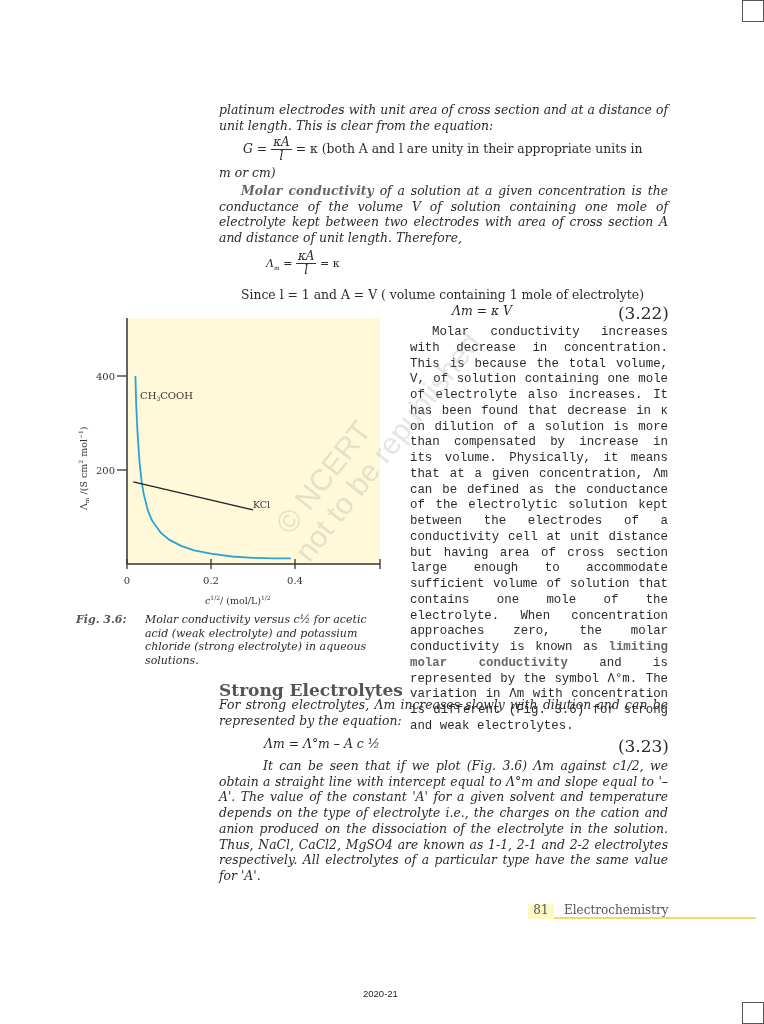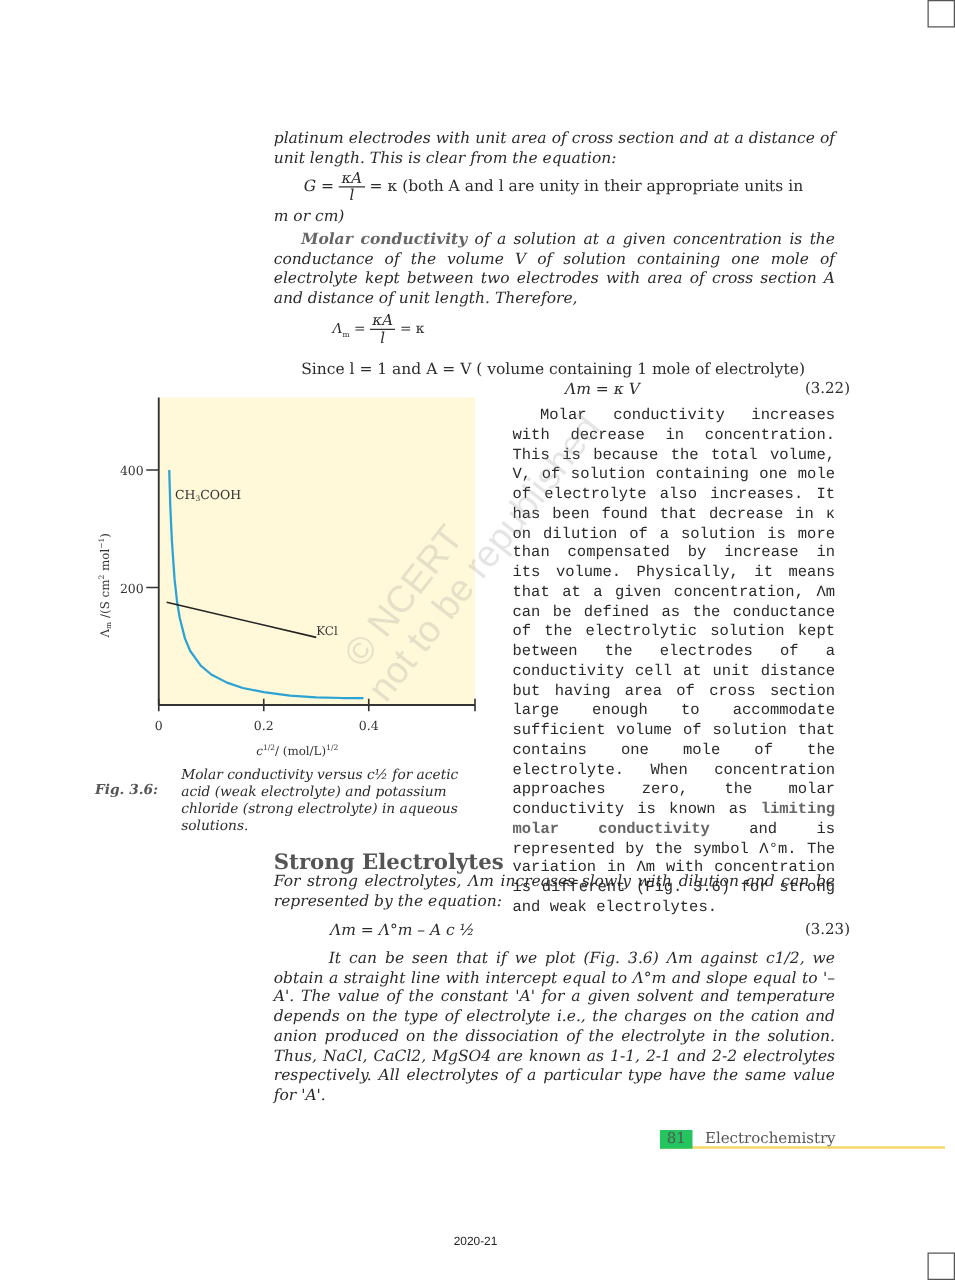--- a/index.html
+++ b/index.html
@@ -8,29 +8,29 @@
   .corner-box { position:absolute; width:20px; height:20px; border:1.5px solid #555; background:#fff; }
   .txt { position:absolute; left:219px; width:449px; font-size:12.4px; line-height:15.7px; text-align:justify;font-style:italic; }
   .txt p { margin:0; }
   .ind { text-indent:22px; }
   .bold { font-weight:bold; color:#666; }
   .it { font-style:italic; }
   .eqline { position:absolute; font-size:12.4px; white-space:nowrap; }
   .frac { display:inline-block; vertical-align:middle; text-align:center; font-style:italic; font-size:12px; }
   .frac .num { display:block; border-bottom:1px solid #333; padding:0 2px; line-height:13px; }
   .frac .den { display:block; line-height:13px; }
-  .eqno { position:absolute; right:84px; font-size:12px; }
+  .eqno { position:absolute; right:95px; font-size:17px; }
   .col2 { position:absolute; left:410px; width:258px; font-size:12.4px; line-height:15.75px; text-align:justify;font-family:Liberation Mono, monospace; }
   .col2 p { margin:0; }
   .caption { position:absolute; left:76px; top:613px; width:292px; font-size:11px; line-height:13.5px; font-style:italic; }
-  .caption .lbl { font-weight:bold; float:left; width:60px; color:#555;margin-top:12px; }
+  .caption .lbl { font-weight:bold; float:left; width:60px; color:#555; }
   .caption .body { margin-left:69px; }
   .subhead { position:absolute; left:219px; top:680px; font-size:17px; font-weight:bold; color:#555; }
   .footer-bar { position:absolute; left:528px; top:917px; width:228px; height:2px; background:#f6d86a; }
-  .page-no { position:absolute; left:528px; top:904px; width:26px; height:15px; background:#22c55e; font-size:12px; text-align:center; line-height:13px; color:#555; }
+  .page-no { position:absolute; left:528px; top:904px; width:26px; height:15px; background:#fef9c3; font-size:12px; text-align:center; line-height:13px; color:#555; }
   .chapter { position:absolute; left:564px; top:903px; font-size:12px; color:#555; }
   .year { position:absolute; left:363px; top:988px; font-family:"Liberation Sans",sans-serif; font-size:9.5px; color:#222; }
   .watermark { position:absolute; left:270px; top:520px; font-family:"Liberation Sans",sans-serif; font-size:30px; color:rgba(150,150,150,0.25);
                transform:rotate(-52deg); transform-origin:left top; white-space:nowrap; line-height:32px; pointer-events:none; }
   svg text { font-family:"DejaVu Serif","Liberation Serif",serif; }
 </style>
 </head>
 <body>
 
 <div class="corner-box" style="left:742px; top:0px;"></div>

